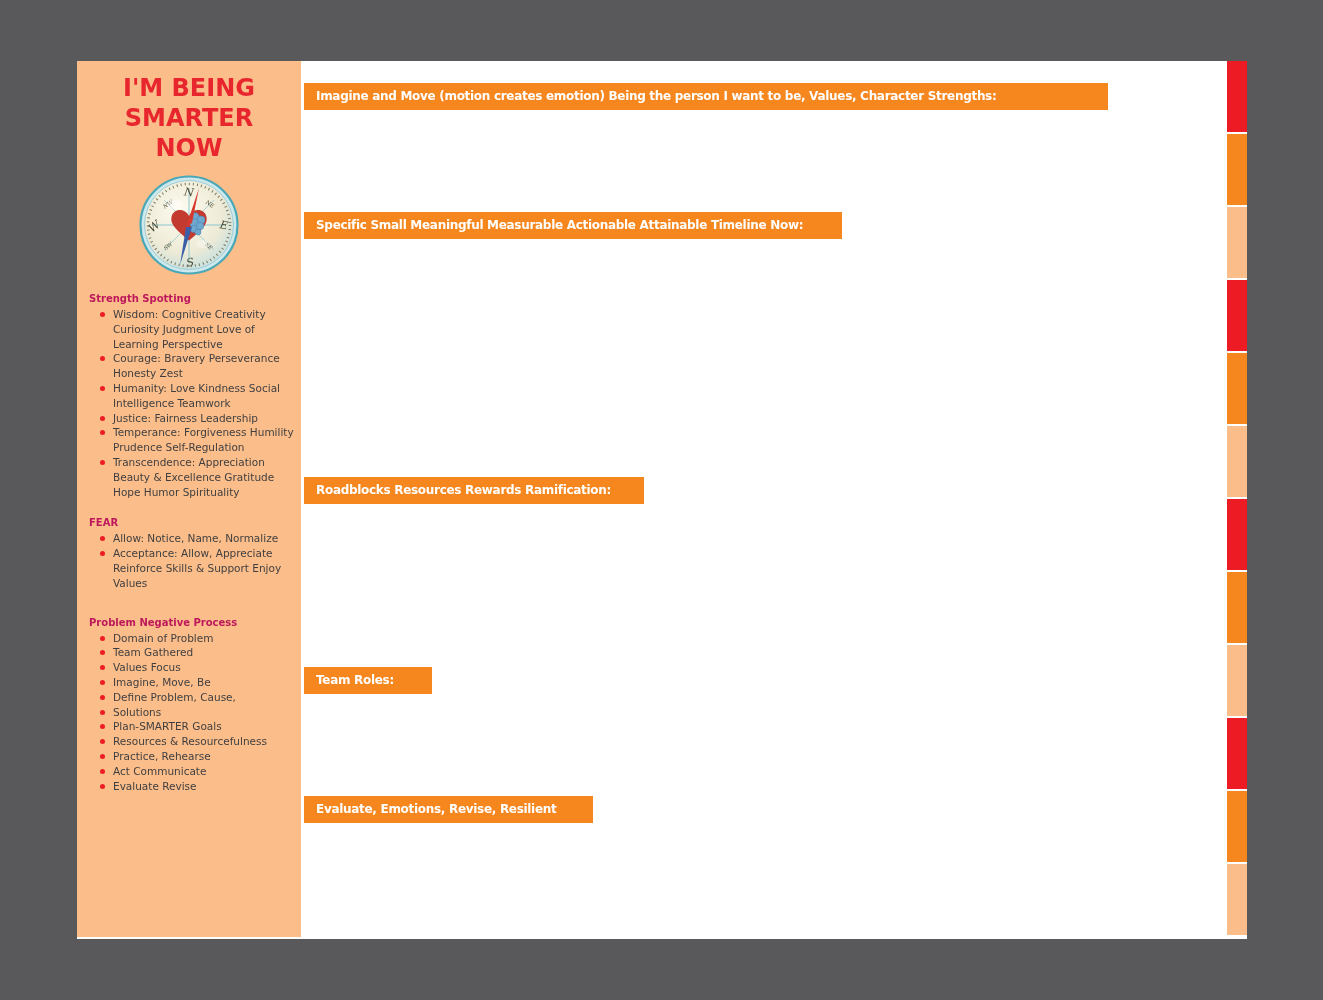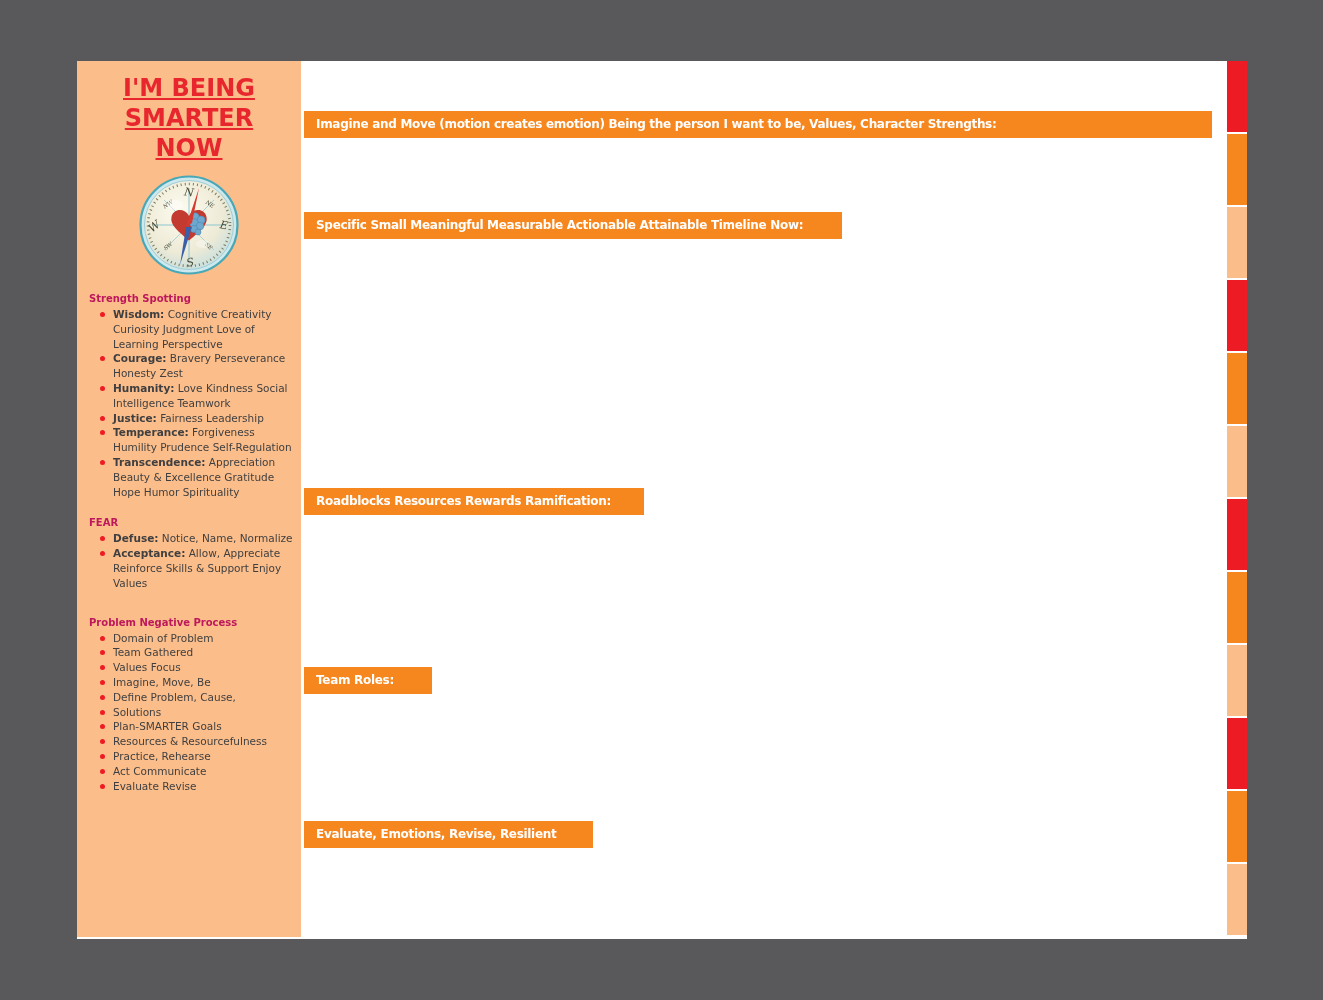--- a/index.html
+++ b/index.html
@@ -12,52 +12,52 @@
     position:absolute; left:77px; top:61px; width:1170px; height:878px;
     background:#FFFFFF;
   }
   
   .sidebar {
     position:absolute; left:0; top:0; width:224px; height:876px;
     background:#FBBD89; box-sizing:border-box; padding-top:12px;
   }
   .sidebar-title {
     margin:0 auto; width:160px; text-align:center;
-    color:#E8262D; font-weight:bold; font-size:24px; line-height:30px;text-decoration:underline;
+    color:#E8262D; font-weight:bold; font-size:24px; line-height:30px;
   }
   .compass-wrap { width:100px; height:100px; margin:12px auto 0; }
   .section { margin-left:12px; }
   .section h2 {
     margin:0 0 3px 0; color:#be185d; font-size:10px; font-weight:bold;
   }
   .section--strength { margin-top:18px; }
   .section--dare     { margin-top:17px; }
   .section--fear     { margin-top:18px; }
   .section--psp      { margin-top:26px; }
   .section ul { list-style:none; margin:0; padding:0; }
   .section li {
     position:relative; padding-left:24px; width:188px;
     font-size:10.5px; line-height:14.8px; color:#3F3F41;
   }
   .section li::before {
     content:""; position:absolute; left:11px; top:5px;
     width:5px; height:5px; border-radius:50%; background:#ED1C24;
   }
-  .lead { font-weight:bold; }
+  .lead { font-weight:normal; }
   
   .bar {
     position:absolute; height:27px; background:#F6871F;
     color:#FFFFFF; font-weight:bold; font-size:12px; letter-spacing:-0.3px;
     line-height:27px; padding-left:12px; box-sizing:border-box; white-space:nowrap;
   }
-  .bar1 { left:227px; top:22px;  width:908px;margin-top:28px; }
+  .bar1 { left:227px; top:22px;  width:804px; }
   .bar2 { left:227px; top:151px; width:538px; }
-  .bar3 { left:227px; top:427px; width:340px; }
+  .bar3 { left:227px; top:416px; width:340px; }
   .bar4 { left:227px; top:606px; width:128px; }
-  .bar5 { left:227px; top:760px; width:289px; }
+  .bar5 { left:227px; top:735px; width:289px; }
   
   .field { position:absolute; left:227px; background:transparent; }
   .field1 { top:49px;  width:920px; height:100px; }
   .field2 { top:178px; width:920px; height:247px; }
   .field3 { top:454px; width:920px; height:150px; }
   .field4 { top:633px; width:920px; height:100px; }
   .field5 { top:762px; width:920px; height:114px; }
   
   .tabs {
     position:absolute; left:1150px; top:0; width:20px;
@@ -132,21 +132,21 @@
         <li><span class="lead">Justice:</span> <span>Fairness Leadership</span></li>
         <li><span class="lead">Temperance:</span> <span>Forgiveness Humility Prudence Self-Regulation</span></li>
         <li><span class="lead">Transcendence:</span> <span>Appreciation Beauty &amp; Excellence Gratitude Hope Humor Spirituality</span></li>
       </ul>
     </div>
 
 
     <div class="section section--fear">
       <h2>FEAR</h2>
       <ul>
-        <li><span class="lead">Defuse:</span> <span>Notice, Name, Normalize</span></li>
+        <li><span class="lead">Allow:</span> <span>Notice, Name, Normalize</span></li>
         <li><span class="lead">Acceptance:</span> <span>Allow, Appreciate Reinforce Skills &amp; Support Enjoy Values</span></li>
       </ul>
     </div>
 
     <div class="section section--psp">
       <h2>Problem Negative Process</h2>
       <ul>
         <li><span>Domain of Problem</span></li>
         <li><span>Team Gathered</span></li>
         <li><span>Values Focus</span></li>

